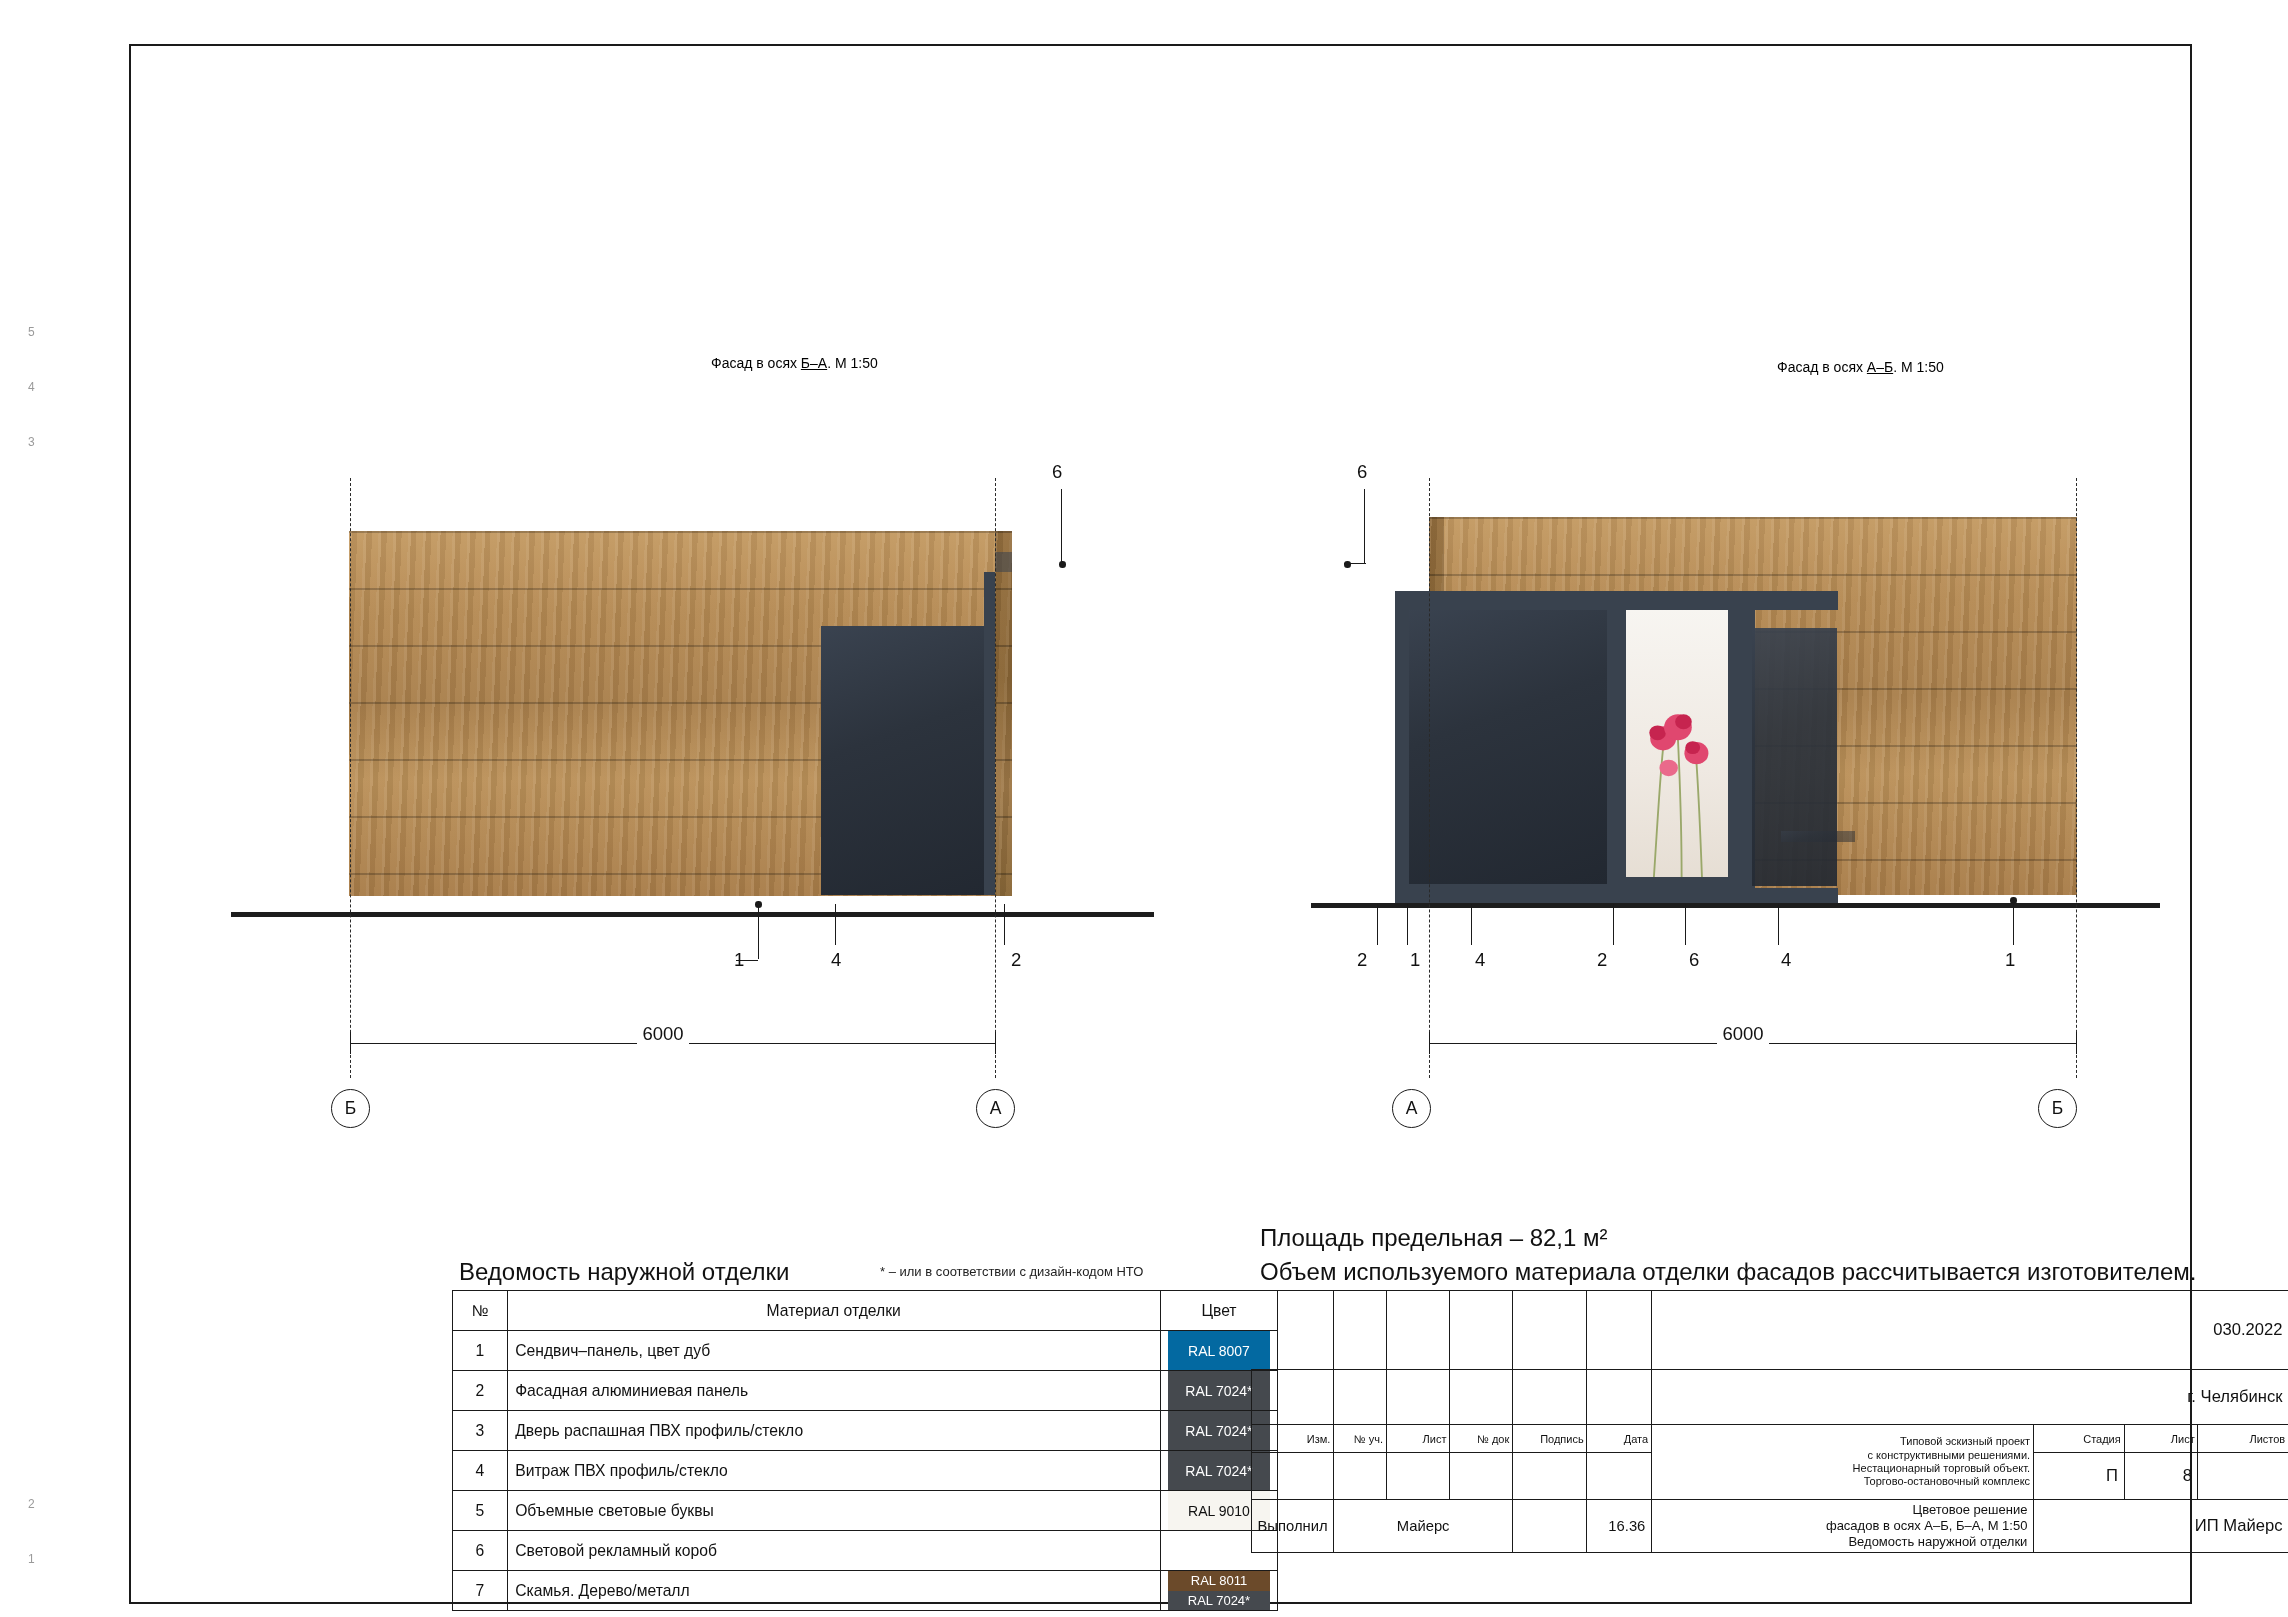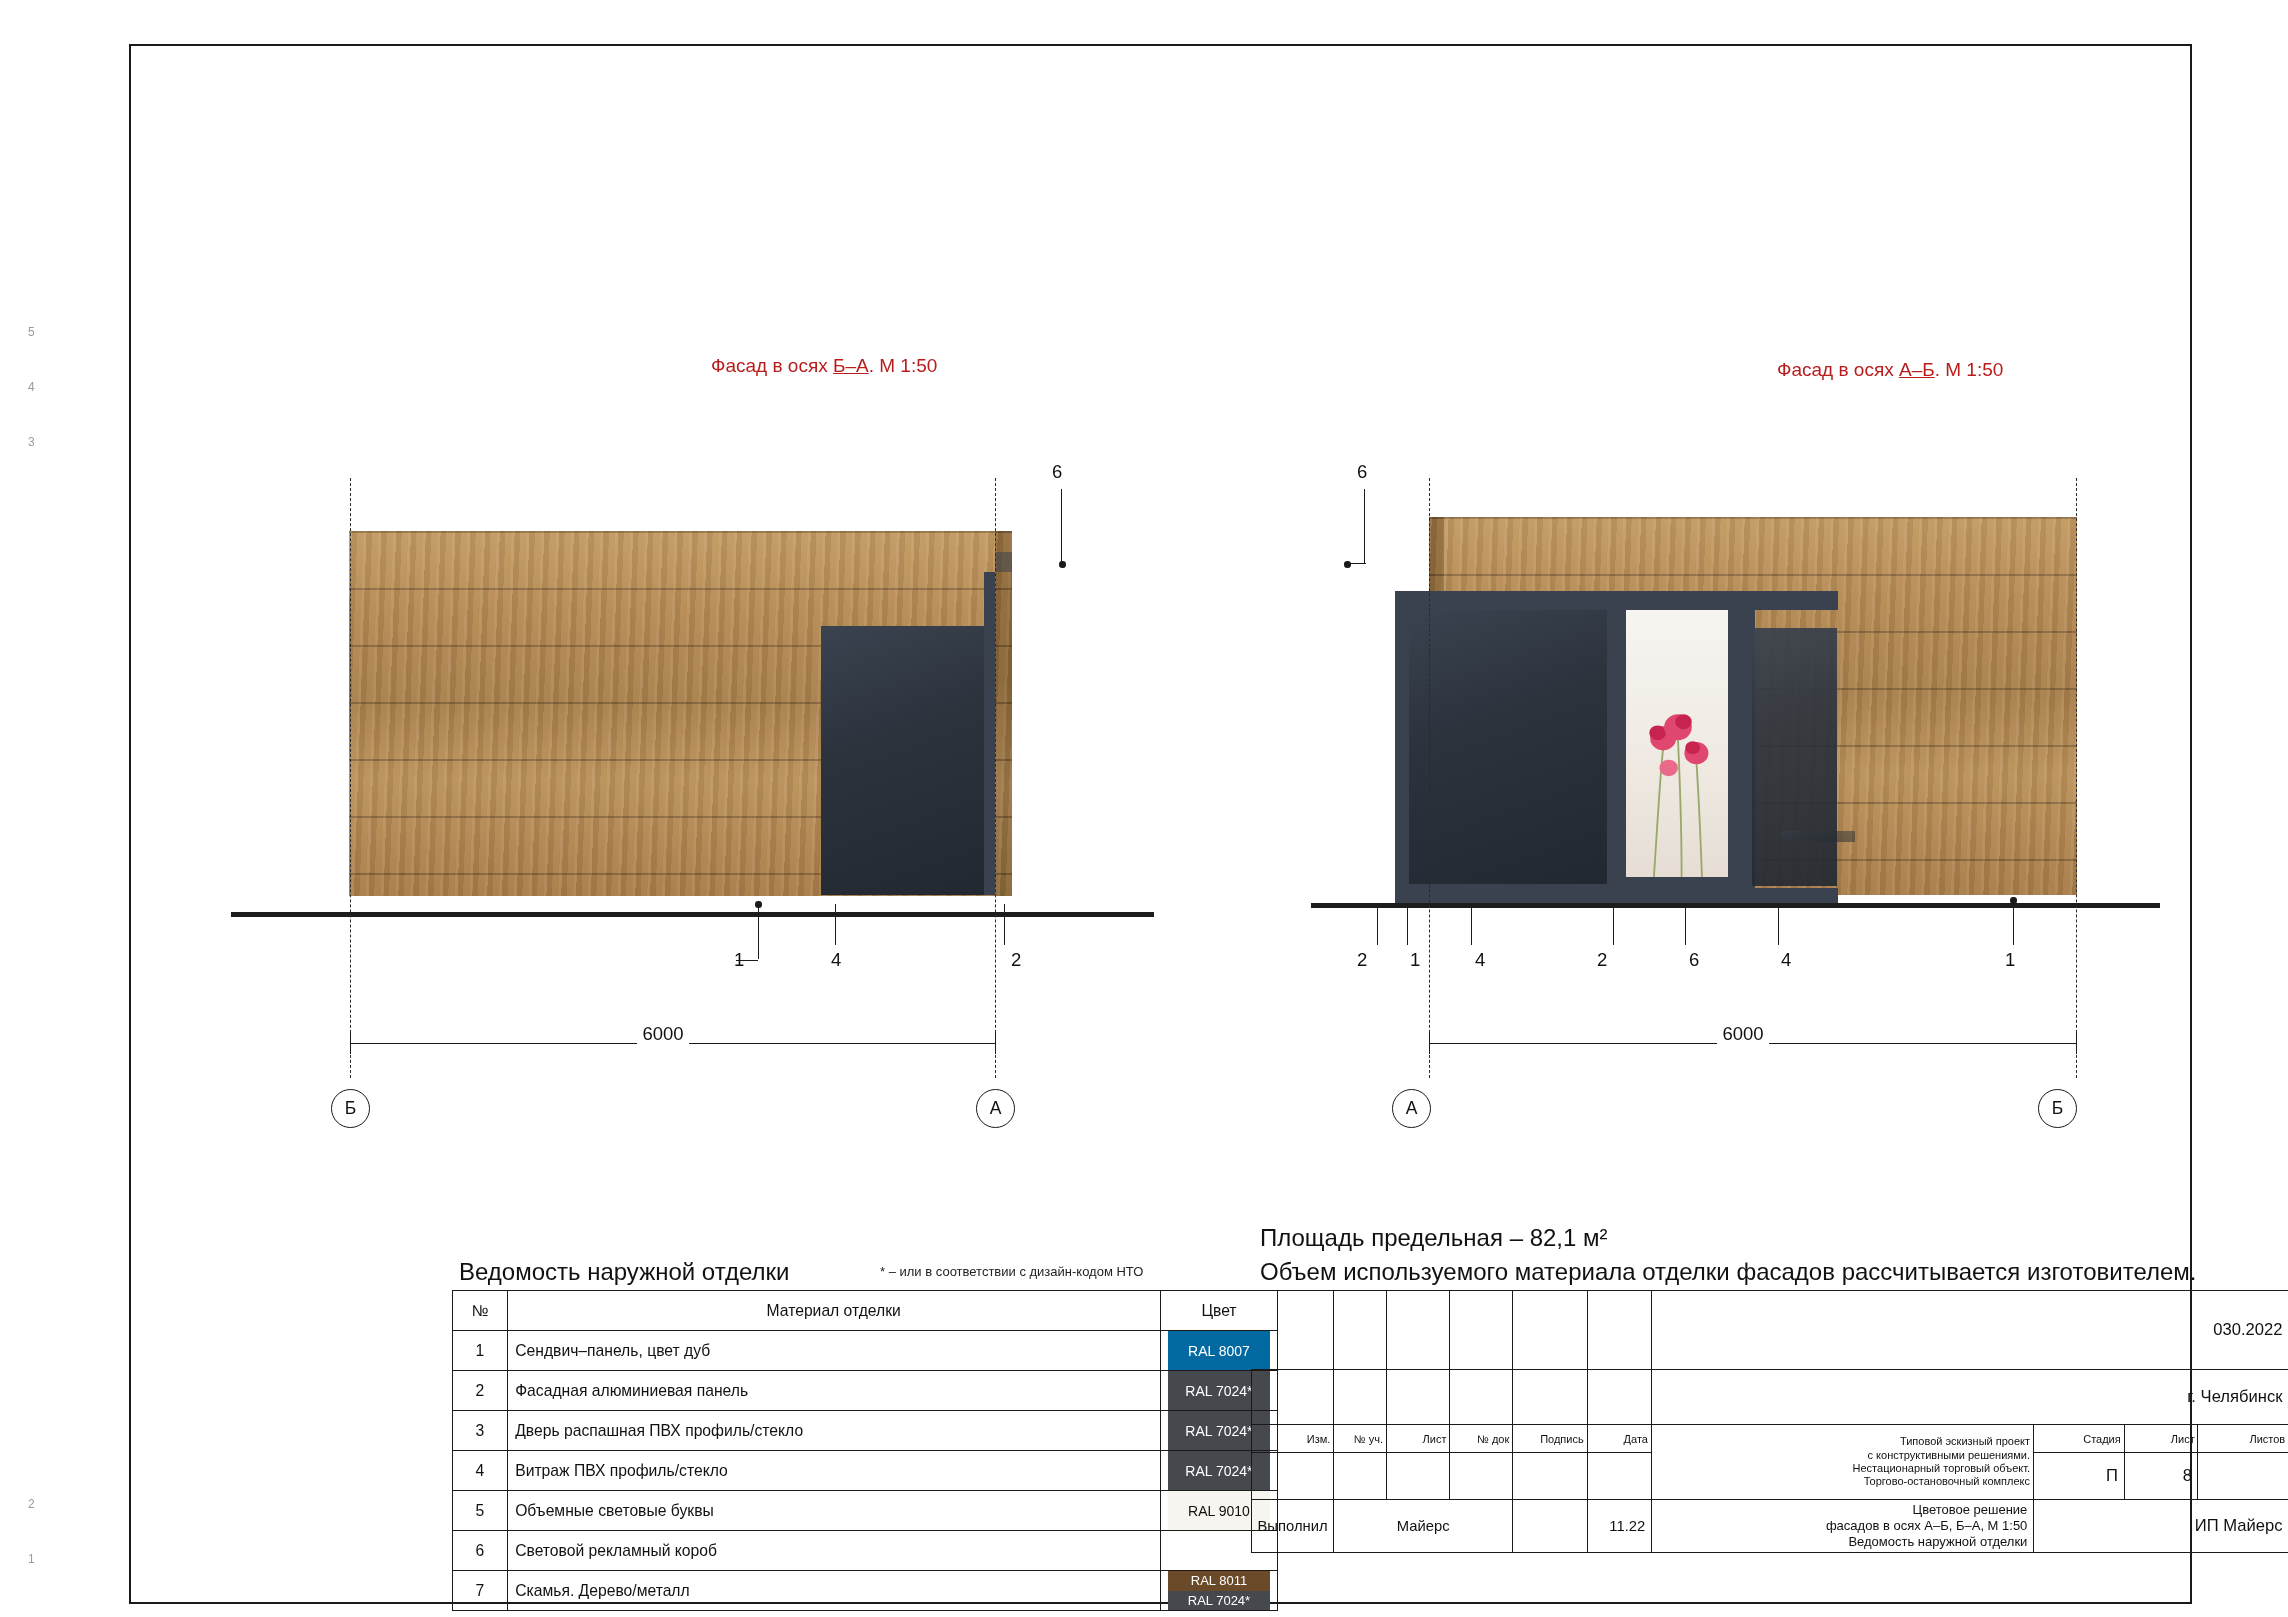--- a/index.html
+++ b/index.html
@@ -18,21 +18,21 @@
     box-sizing:border-box;
     background:#fff;
   }
   .margin-marks{
     position:absolute;left:28px;top:305px;width:28px;height:1246px;
     font-size:12px;color:#9a9a9a;line-height:55px;
   }
   
   .elev-title{
     position:absolute;
-    font-size:19px;color:#b91c1c;white-space:nowrap;
+    font-size:14px;color:#000000;white-space:nowrap;
   }
   .elev-title u{text-decoration:underline;}
   .wood{
     position:absolute;
     background:
       repeating-linear-gradient(180deg,
         rgba(0,0,0,0.22) 0px, rgba(0,0,0,0.22) 1.8px,
         rgba(0,0,0,0.0) 1.8px, rgba(0,0,0,0.0) 57px),
       repeating-linear-gradient(92deg,
         rgba(255,255,255,0.10) 0px, rgba(255,255,255,0.10) 2.8px,
@@ -358,21 +358,21 @@
         <td></td>
         <td></td>
     <td class="big">П</td>
     <td class="big">8</td>
     <td class="big"></td>
   </tr>
   <tr>
     <td style="height:52px;text-align:left;">Выполнил</td>
     <td colspan="3" style="text-align:center;">Майерс</td>
     <td></td>
-    <td>11.22</td>
+    <td>16.36</td>
     <td class="multiline">
       <div>Цветовое решение</div>
       <div>фасадов в осях А–Б, Б–А, М 1:50</div>
       <div>Ведомость наружной отделки</div>
     </td>
     <td colspan="3" class="big">ИП Майерс</td>
   </tr>
 </tbody>
   </table>
 

